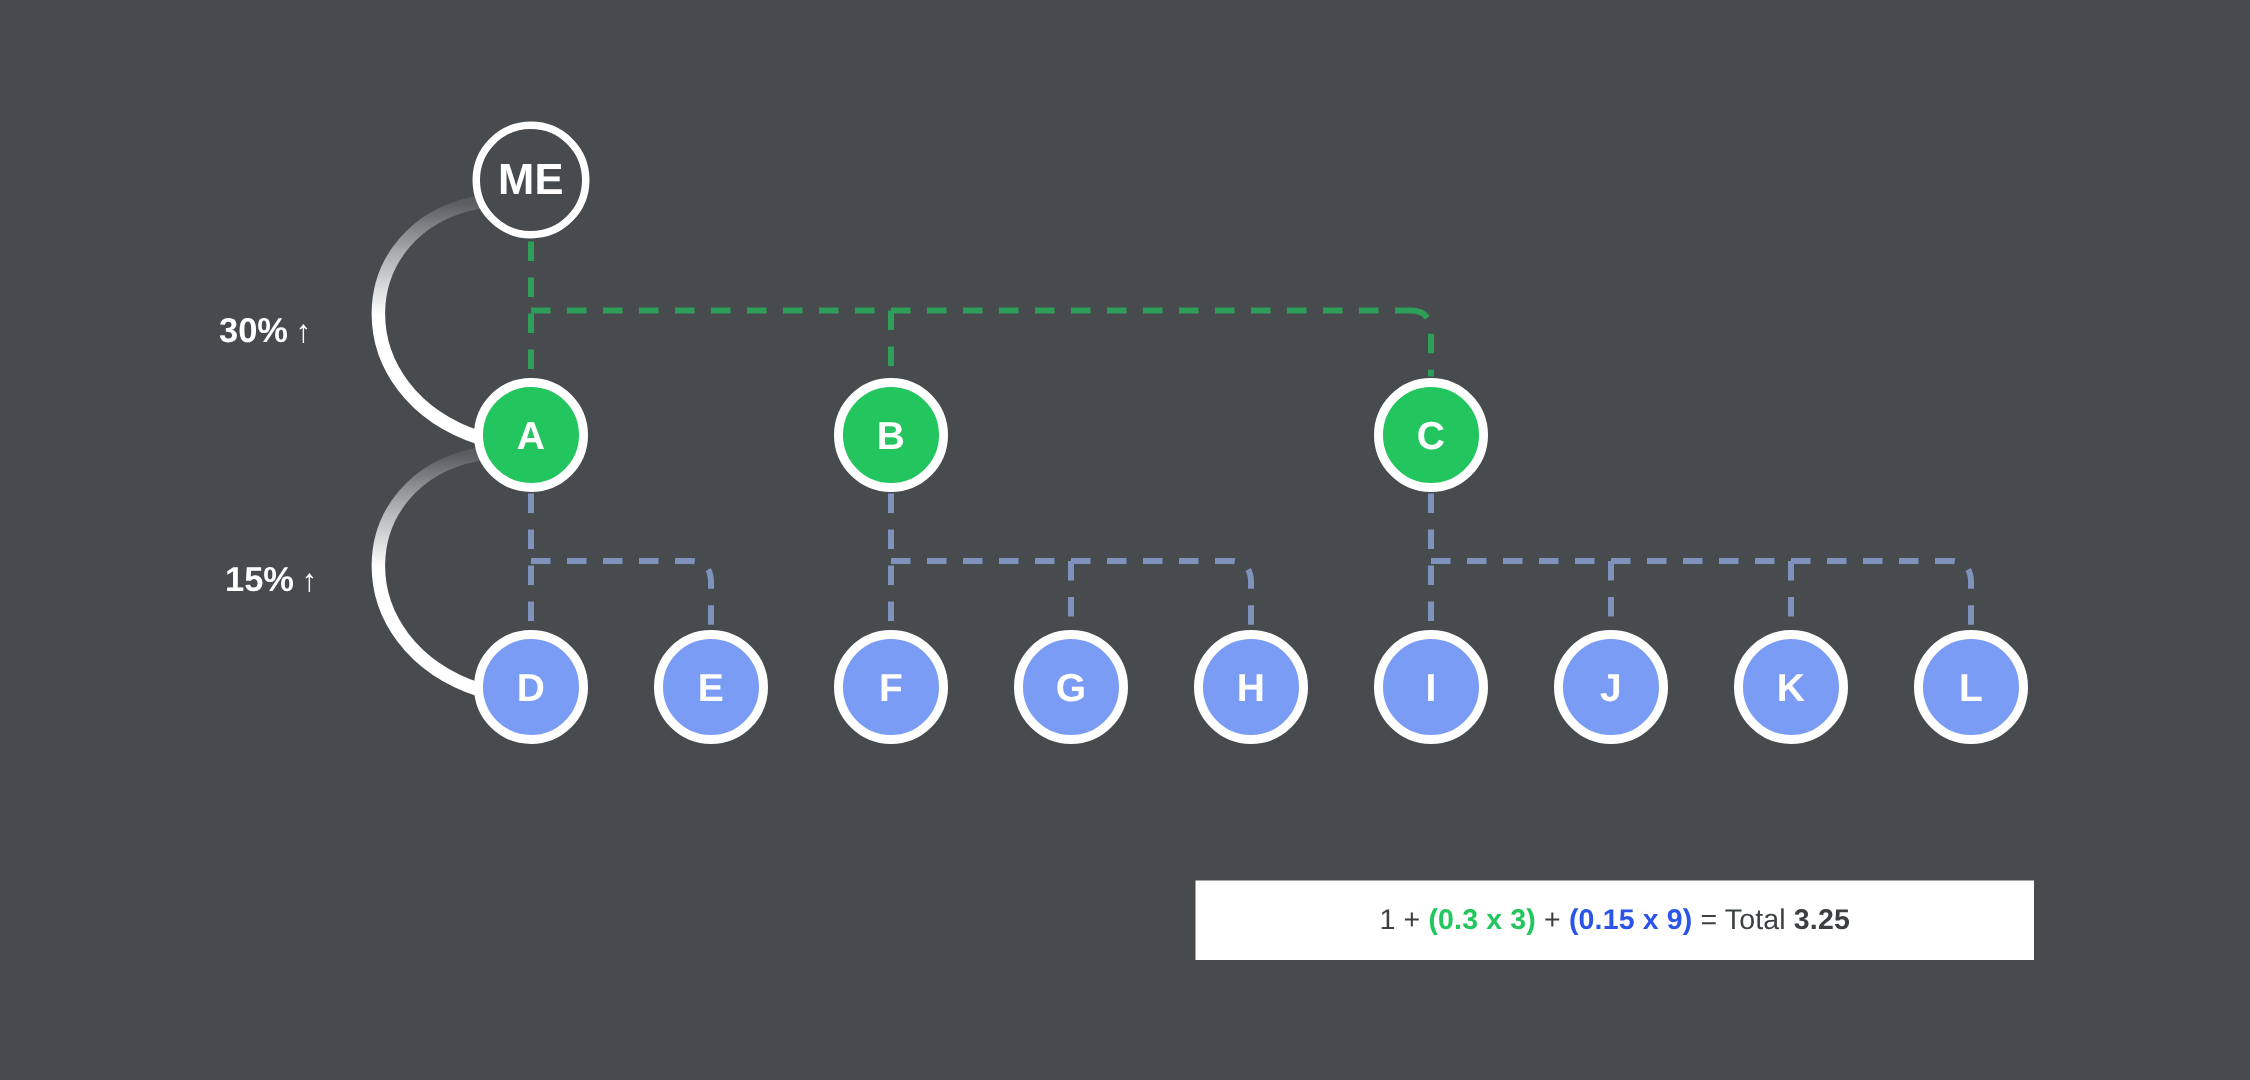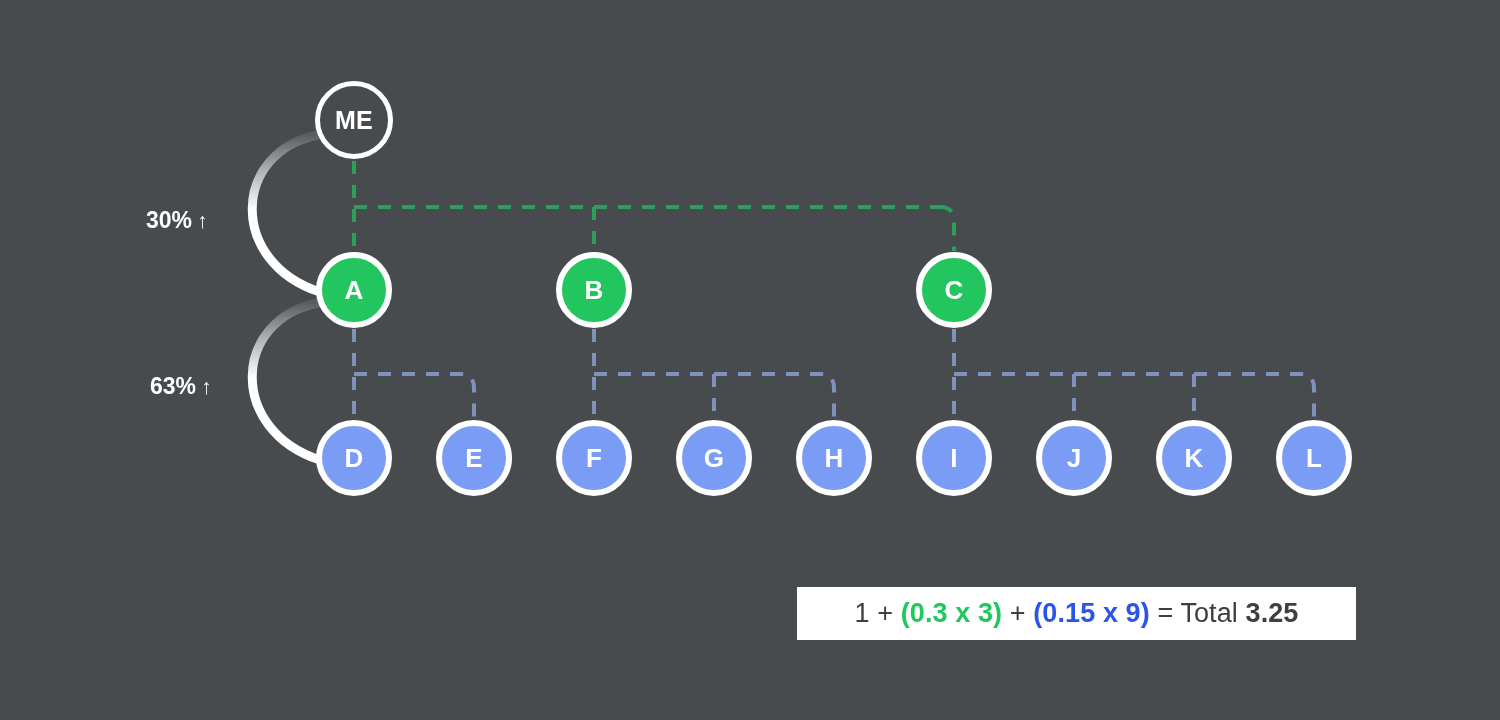--- a/index.html
+++ b/index.html
@@ -43,21 +43,21 @@
     color: #ffffff;
     font-weight: 600;
     letter-spacing: 0.2px;
     z-index: 5;
   }
   .node.root {
     width: 78px;
     height: 78px;
     border: 5px solid #ffffff;
     background: transparent;
-    font-size: 25px;
+    font-size: 29px;
   }
   .node.tier1 {
     width: 76px;
     height: 76px;
     border: 6px solid #ffffff;
     font-size: 26px;
   }
   .node.tier2 {
     width: 76px;
     height: 76px;
@@ -88,21 +88,21 @@
     top: 587px;
     width: 559px;
     height: 53px;
     background: #ffffff;
     display: flex;
     align-items: center;
     justify-content: center;
     z-index: 7;
   }
   #formula-text {
-    font-size: 27px;
+    font-size: 19px;
     font-weight: 500;
     color: #3c4043;
     white-space: nowrap;
     letter-spacing: 0.1px;
   }
   #formula-text .seg-green { color: #20c75c; font-weight: 700; }
   #formula-text .seg-blue  { color: #2b54e8; font-weight: 700; }
   #formula-text .seg-total { font-weight: 700; color: #3c4043; }
   #formula-text .seg-plain { color: #3c4043; font-weight: 500; }
 </style>
@@ -162,21 +162,21 @@
 
       <path d="M 1194 374 L 1194 419"></path>
     </g>
   </svg>
 
   <div class="pct-label" style="left:146px; top:192px;">
     <span>30%</span><span class="arrow">↑</span>
   </div>
 
   <div class="pct-label" style="left:150px; top:358px;">
-    <span>63%</span><span class="arrow">↑</span>
+    <span>15%</span><span class="arrow">↑</span>
   </div>
 
   <div class="node root" style="left:315px; top:81px;">
     <span>ME</span>
   </div>
 
   <div class="node tier1" style="left:316px; top:252px; background:#22c55e;">
     <span>A</span>
   </div>
   <div class="node tier1" style="left:556px; top:252px; background:#22c55e;">

